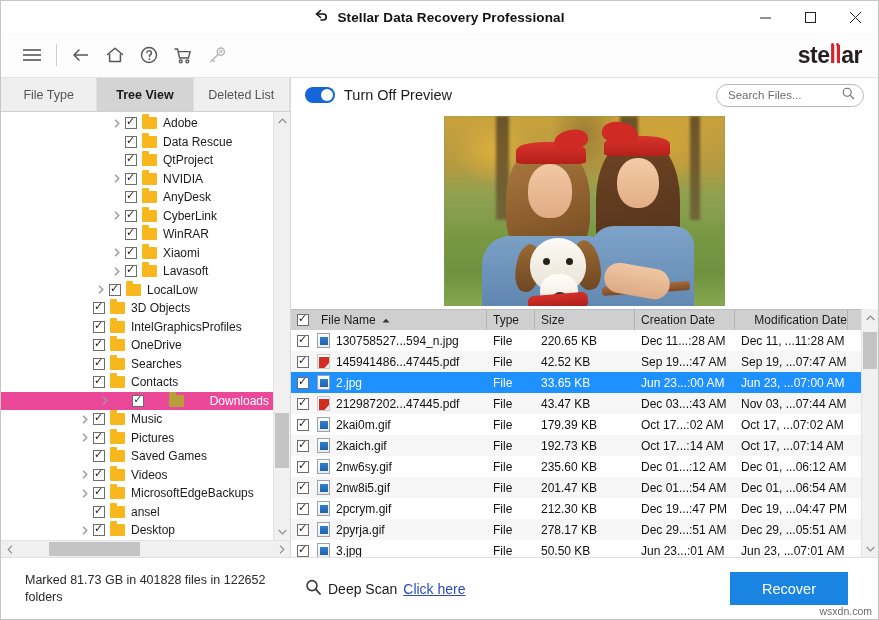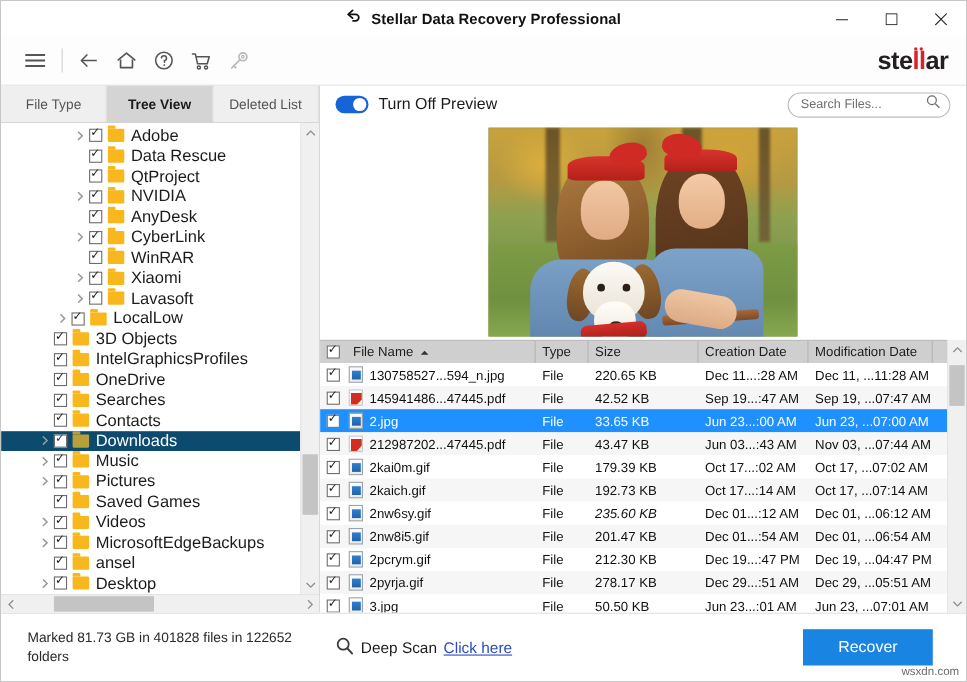--- a/index.html
+++ b/index.html
@@ -98,24 +98,25 @@
   .tree-wrap {
     flex: 1 1 auto; position: relative; min-height: 0;
     background: #fff; display: flex;
   }
   .tree {
     flex: 1 1 auto; overflow: hidden; position: relative;
     padding-top: 2px;
   }
   .tnode {
     height: 18.5px; display: flex; align-items: center;
-    font-size: 15px; color: #1b1b1b; white-space: nowrap;
+    font-size: 12px; color: #1b1b1b; white-space: nowrap;
     padding-right: 4px;
-  }
-  .tnode.sel { background: #0c4a6e; color: #fff; }
+    padding-left: 44px;
+  }
+  .tnode.sel { background: #ec4899; color: #fff; justify-content: space-between; }
   .tw {
     width: 16px; flex: 0 0 16px;
     display: flex; align-items: center; justify-content: center;
     color: #9a9a9a;
   }
   .tcheck {
     width: 12px; height: 12px; flex: 0 0 12px;
     border: 1px solid #6d6d6d; background: #fff;
     margin-right: 5px; position: relative;
   }
@@ -794,21 +795,21 @@
               </div>
               <div class="th" style="width: 48px; flex: 0 0 48px;">
                 <span>Type</span>
               </div>
               <div class="th" style="width: 100px; flex: 0 0 100px;">
                 <span>Size</span>
               </div>
               <div class="th" style="width: 100px; flex: 0 0 100px;">
                 <span>Creation Date</span>
               </div>
-              <div class="th" style="width: 113px; flex: 0 0 113px;">
+              <div class="th" style="width: 113px; flex: 0 0 113px; justify-content: flex-end;">
                 <span>Modification Date</span>
               </div>
             </div>
           <div class="tbody" id="tbody">
               <div class="trow">
                 <div class="td" style="width: 196px; flex: 0 0 196px; padding-left: 0px;">
                   <div class="rcheck"></div>
                   <div class="ficon img"></div>
                   <span>130758527...594_n.jpg</span>
                 </div>
@@ -869,21 +870,21 @@
                   <div class="ficon pdf"></div>
                   <span>212987202...47445.pdf</span>
                 </div>
                 <div class="td" style="width: 48px; flex: 0 0 48px;">
                   <span>File</span>
                 </div>
                 <div class="td" style="width: 100px; flex: 0 0 100px;">
                   <span>43.47 KB</span>
                 </div>
                 <div class="td" style="width: 100px; flex: 0 0 100px;">
-                  <span>Jun 03...:43 AM</span>
+                  <span>Dec 03...:43 AM</span>
                 </div>
                 <div class="td" style="width: 113px; flex: 0 0 113px;">
                   <span>Nov 03, ...07:44 AM</span>
                 </div>
               </div>
               <div class="trow">
                 <div class="td" style="width: 196px; flex: 0 0 196px; padding-left: 0px;">
                   <div class="rcheck"></div>
                   <div class="ficon img"></div>
                   <span>2kai0m.gif</span>
@@ -922,21 +923,21 @@
               </div>
               <div class="trow">
                 <div class="td" style="width: 196px; flex: 0 0 196px; padding-left: 0px;">
                   <div class="rcheck"></div>
                   <div class="ficon img"></div>
                   <span>2nw6sy.gif</span>
                 </div>
                 <div class="td" style="width: 48px; flex: 0 0 48px;">
                   <span>File</span>
                 </div>
-                <div class="td" style="width: 100px; flex: 0 0 100px; font-style: italic;">
+                <div class="td" style="width: 100px; flex: 0 0 100px;">
                   <span>235.60 KB</span>
                 </div>
                 <div class="td" style="width: 100px; flex: 0 0 100px;">
                   <span>Dec 01...:12 AM</span>
                 </div>
                 <div class="td" style="width: 113px; flex: 0 0 113px;">
                   <span>Dec 01, ...06:12 AM</span>
                 </div>
               </div>
               <div class="trow alt">

